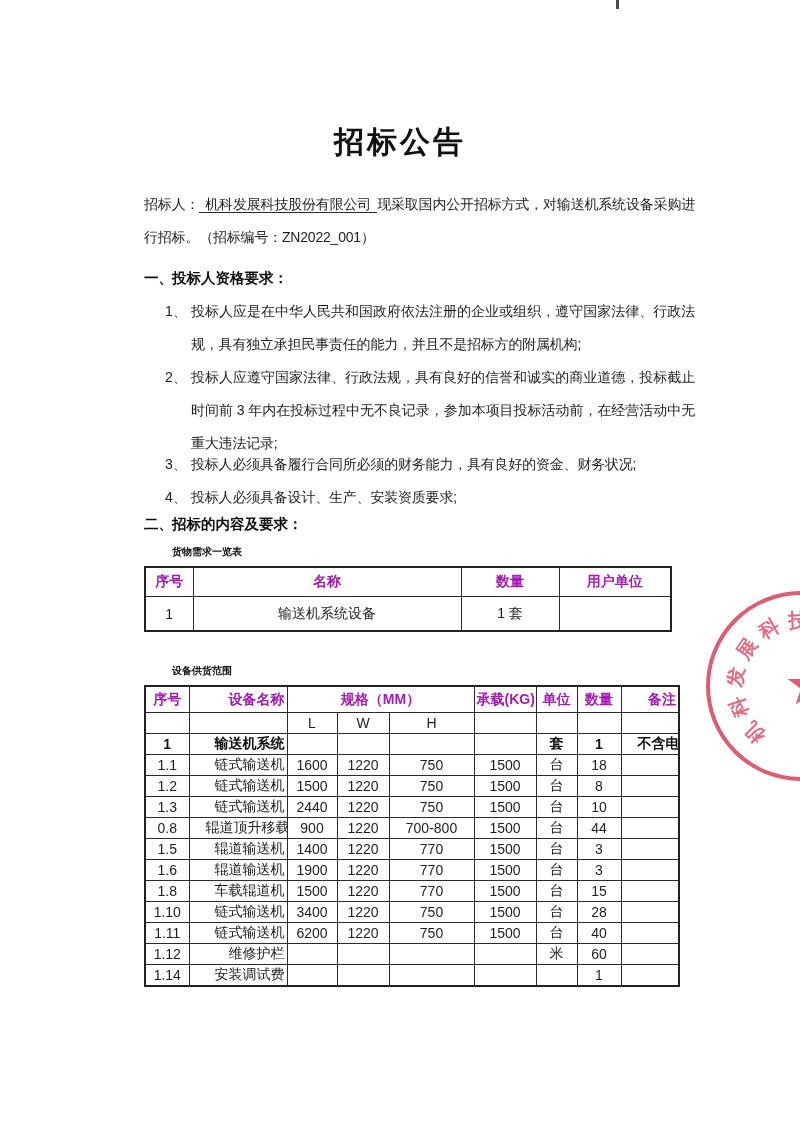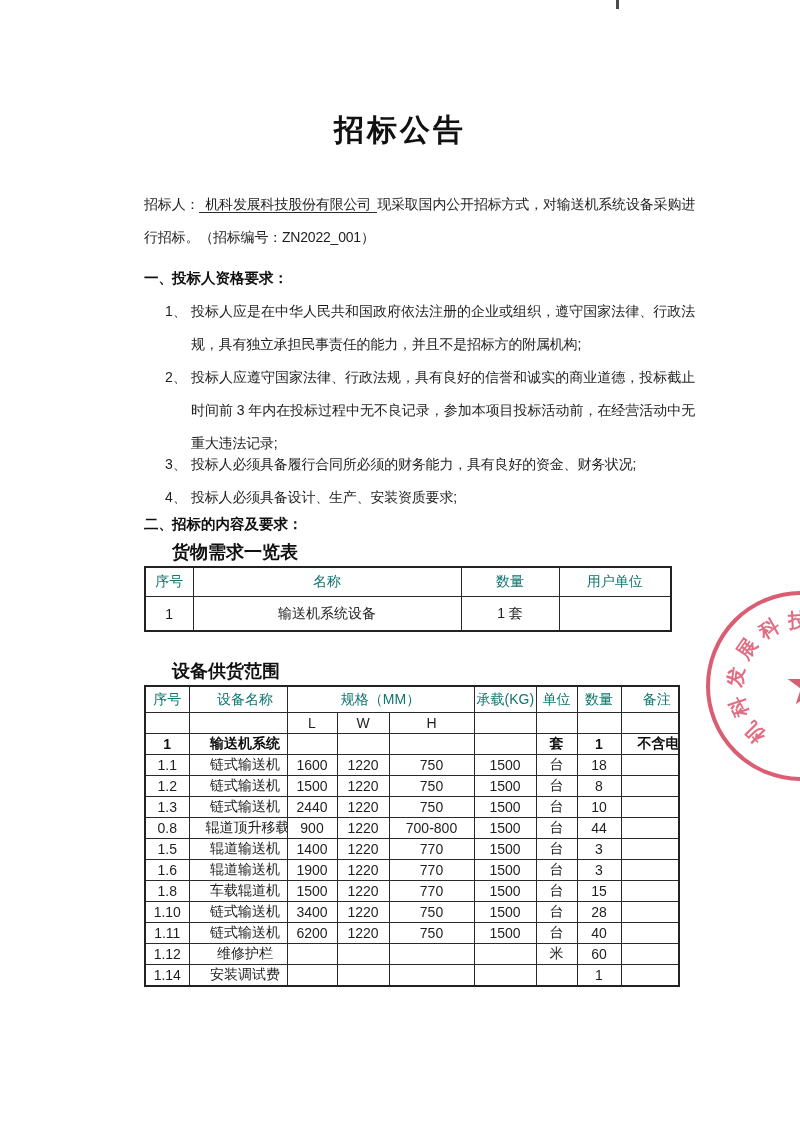--- a/index.html
+++ b/index.html
@@ -1,44 +1,44 @@
 <!DOCTYPE html>
 <html><head>
 <meta charset="utf-8">
 <style>
   html,body{margin:0;padding:0;background:#ffffff;}
   .page{
     position:relative;width:800px;height:1131px;background:#ffffff;overflow:hidden;
     font-family:"Liberation Sans","DejaVu Sans",sans-serif;color:#1e1e1e;
   }
   .top-mark{position:absolute;left:616px;top:0;width:3px;height:9px;background:#4a4a4a;}
-  .doc-title{margin:0;padding-top:110px;text-align:center;font-size:30px;font-weight:bold;letter-spacing:3px;color:#111;}
+  .doc-title{margin:12px;padding-top:110px;text-align:center;font-size:30px;font-weight:bold;letter-spacing:3px;color:#111;}
   .content{position:absolute;left:144px;top:188px;width:551px;}
   .intro{margin:0;font-size:14px;line-height:33px;text-align:justify;letter-spacing:-0.2px;}
   .underline{border-bottom:1.5px solid #2a2a2a;padding:0 6px;}
   .sec-heading{display:flex;margin-top:8px;font-weight:bold;font-size:14.5px;line-height:33px;color:#111;}
   .sec-heading .sec-num{flex:none;width:28px;}
   .h2adj{margin-top:-6px;}
   .req-item{display:flex;font-size:14px;line-height:33px;}
   .req-item .req-num{flex:none;width:26px;margin-left:21px;}
   .req-item .req-text{flex:1;text-align:justify;letter-spacing:-0.2px;}
   .req-tight{margin-top:-12px;}
-  .tbl-title{margin:0 0 3px 28px;font-weight:bold;font-size:18px;line-height:22px;color:#111;}
+  .tbl-title{margin:0 0 3px 28px;font-weight:bold;font-size:10px;line-height:22px;color:#111;}
   .t2title{margin-top:28px;}
   table{border-collapse:collapse;table-layout:fixed;border:2px solid #222;}
   th,td{border:1px solid #2a2a2a;font-size:14px;padding:0 2px;overflow:hidden;white-space:nowrap;text-align:center;}
-  th{font-weight:normal;color:#0f766e;}
+  th{font-weight:bold;color:#a21caf;}
   .t1{width:526px;}
   .t1 th{height:28px;}
   .t1 td{height:33px;}
   .t2{width:534px;}
   .t2 .hr1 th{height:25px;}
   .t2 .hr2 td{height:20px;}
   .t2 tbody td{height:20px;}
-  .t2 td.name, .t2 th.name, .t2 td.note, .t2 th.note{text-align:center;padding-left:16px;margin-left:36px;}
+  .t2 td.name, .t2 th.name, .t2 td.note, .t2 th.note{text-align:right;padding-left:16px;margin-left:36px;}
   .bold-row td{font-weight:bold;color:#111;}
   
   .stamp{position:absolute;left:706px;top:591px;width:190px;height:190px;opacity:0.88;}
   .stamp-ring{position:absolute;left:0;top:0;width:190px;height:190px;box-sizing:border-box;
     border:4px solid #d6485f;border-radius:50%;}
   .stamp-chars{position:absolute;left:0;top:0;width:190px;height:190px;}
   .stamp-char{position:absolute;left:50%;top:50%;width:22px;height:22px;margin:-11px 0 0 -11px;
     font-size:20px;font-weight:bold;color:#dc5a72;text-align:center;line-height:22px;}
   .stamp-star{position:absolute;left:103px;top:95px;transform:translate(-50%,-52%);
     font-size:56px;color:#d6485f;line-height:1;}

